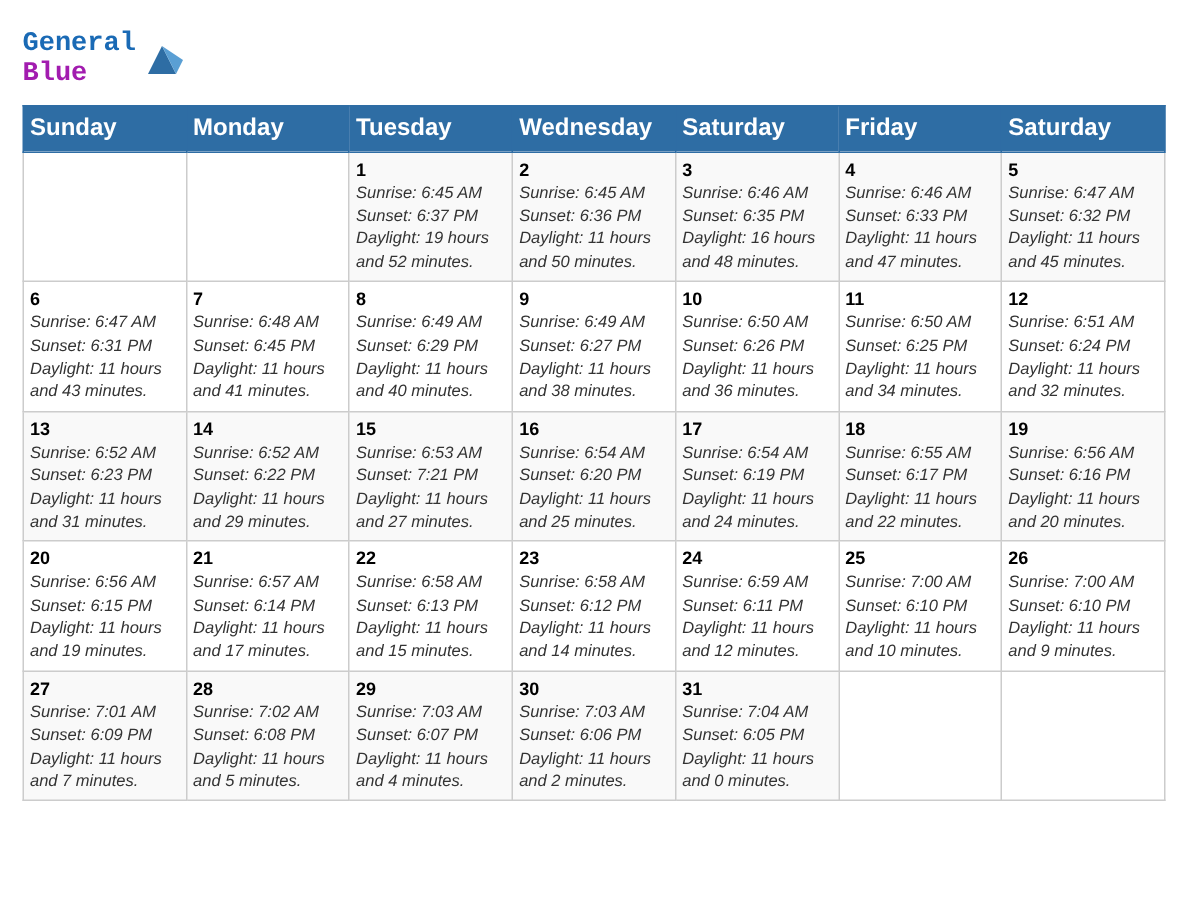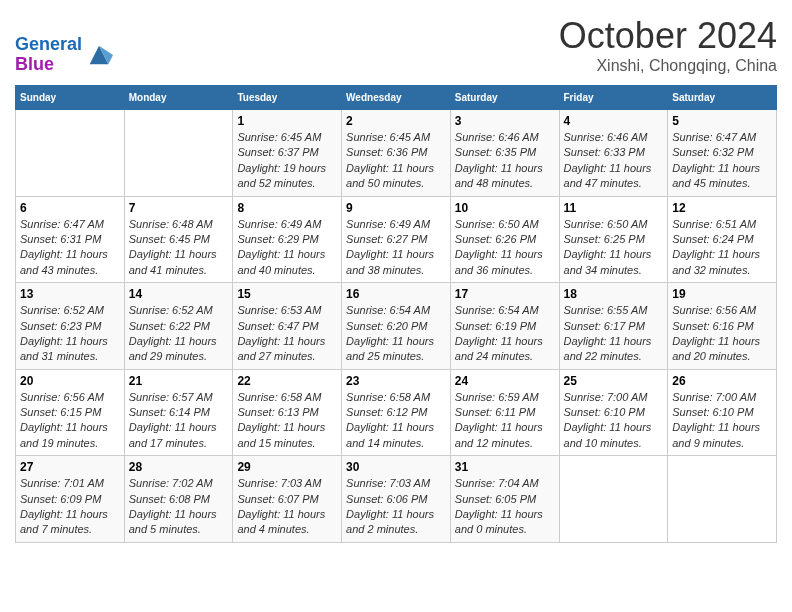--- a/index.html
+++ b/index.html
@@ -6,22 +6,23 @@
     body {
       font-family: Arial, sans-serif;
       background: #fff;
       width: 792px;
       min-height: 612px;
       padding: 15px;
     }
     .header {
       display: flex;
       justify-content: space-between;
-      align-items: flex-end;
+      align-items: flex-start;
       margin-bottom: 10px;
+      font-family: Liberation Mono, monospace;
     }
     .logo {
       display: flex;
       align-items: center;
       margin-top: 5px;
     }
     .logo-text {
       font-size: 18px;
       font-weight: bold;
       color: #333;
@@ -51,21 +52,21 @@
       width: 100%;
       border-collapse: collapse;
       font-size: 11px;
     }
     thead tr th {
       background-color: #2e6da4;
       color: #fff;
       padding: 6px 4px;
       text-align: left;
       font-weight: bold;
-      font-size: 10px;
+      font-size: 16px;
       border: 1px solid #2e6da4;
     }
     tbody tr td {
       border: 1px solid #ccc;
       padding: 4px;
       vertical-align: top;
       width: calc(100% / 7);
       height: 80px;
       background: #fff;
     }
@@ -96,24 +97,20 @@
       <div class="logo-text">
         <span>General</span><br>
         <span style="color:#a21caf;">Blue</span>
       </div>
     </div>
     <svg class="logo-icon" viewBox="0 0 30 30" xmlns="http://www.w3.org/2000/svg">
       <polygon points="5,25 15,5 25,25" fill="#2e6da4"></polygon>
       <polygon points="15,5 25,25 30,15" fill="#5a9fd4"></polygon>
     </svg>
   </div>
-  <div class="title-section">
-    <div class="month-title">October 2024</div>
-    <div class="location">Xinshi, Chongqing, China</div>
-  </div>
 </div>
 
 <table>
   <thead>
     <tr>
     <th>Sunday</th>
         <th>Monday</th>
         <th>Tuesday</th>
         <th>Wednesday</th>
         <th>Saturday</th>
@@ -128,21 +125,21 @@
         <td>
           <span class="day-num">1</span>
           <div class="day-info"><span>Sunrise: 6:45 AM</span><br><span>Sunset: 6:37 PM</span><br><span>Daylight: 19 hours and 52 minutes.</span></div>
         </td>
         <td>
           <span class="day-num">2</span>
           <div class="day-info"><span>Sunrise: 6:45 AM</span><br><span>Sunset: 6:36 PM</span><br><span>Daylight: 11 hours and 50 minutes.</span></div>
         </td>
         <td>
           <span class="day-num">3</span>
-          <div class="day-info"><span>Sunrise: 6:46 AM</span><br><span>Sunset: 6:35 PM</span><br><span>Daylight: 11 hours and 48 minutes.</span></div>
+          <div class="day-info"><span>Sunrise: 6:46 AM</span><br><span>Sunset: 6:35 PM</span><br><span>Daylight: 16 hours and 48 minutes.</span></div>
         </td>
         <td>
           <span class="day-num">4</span>
           <div class="day-info"><span>Sunrise: 6:46 AM</span><br><span>Sunset: 6:33 PM</span><br><span>Daylight: 11 hours and 47 minutes.</span></div>
         </td>
         <td>
           <span class="day-num">5</span>
           <div class="day-info"><span>Sunrise: 6:47 AM</span><br><span>Sunset: 6:32 PM</span><br><span>Daylight: 11 hours and 45 minutes.</span></div>
         </td>
       </tr>
@@ -180,21 +177,21 @@
         <td>
           <span class="day-num">13</span>
           <div class="day-info"><span>Sunrise: 6:52 AM</span><br><span>Sunset: 6:23 PM</span><br><span>Daylight: 11 hours and 31 minutes.</span></div>
         </td>
         <td>
           <span class="day-num">14</span>
           <div class="day-info"><span>Sunrise: 6:52 AM</span><br><span>Sunset: 6:22 PM</span><br><span>Daylight: 11 hours and 29 minutes.</span></div>
         </td>
         <td>
           <span class="day-num">15</span>
-          <div class="day-info"><span>Sunrise: 6:53 AM</span><br><span>Sunset: 6:47 PM</span><br><span>Daylight: 11 hours and 27 minutes.</span></div>
+          <div class="day-info"><span>Sunrise: 6:53 AM</span><br><span>Sunset: 7:21 PM</span><br><span>Daylight: 11 hours and 27 minutes.</span></div>
         </td>
         <td>
           <span class="day-num">16</span>
           <div class="day-info"><span>Sunrise: 6:54 AM</span><br><span>Sunset: 6:20 PM</span><br><span>Daylight: 11 hours and 25 minutes.</span></div>
         </td>
         <td>
           <span class="day-num">17</span>
           <div class="day-info"><span>Sunrise: 6:54 AM</span><br><span>Sunset: 6:19 PM</span><br><span>Daylight: 11 hours and 24 minutes.</span></div>
         </td>
         <td>

